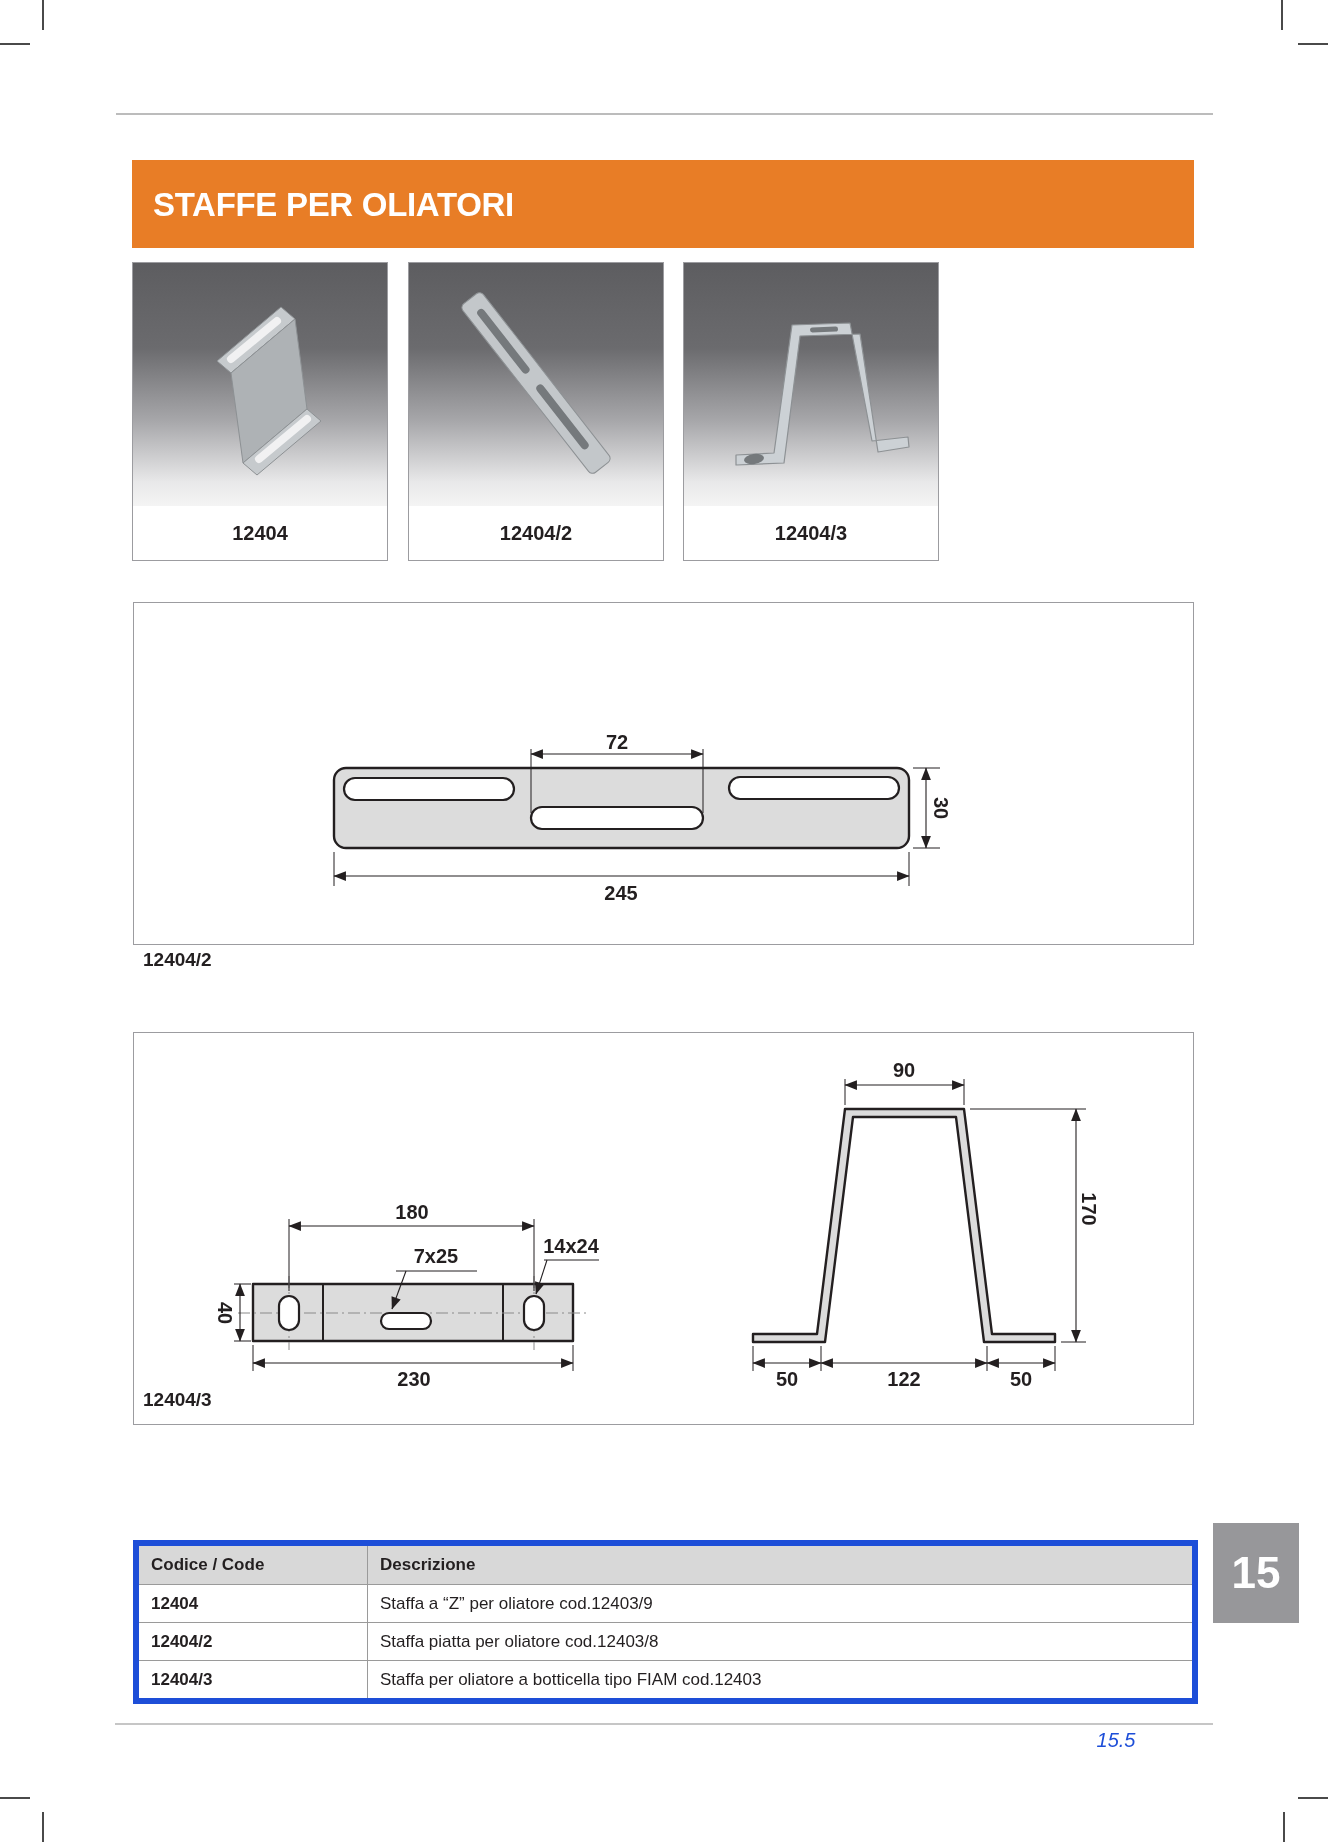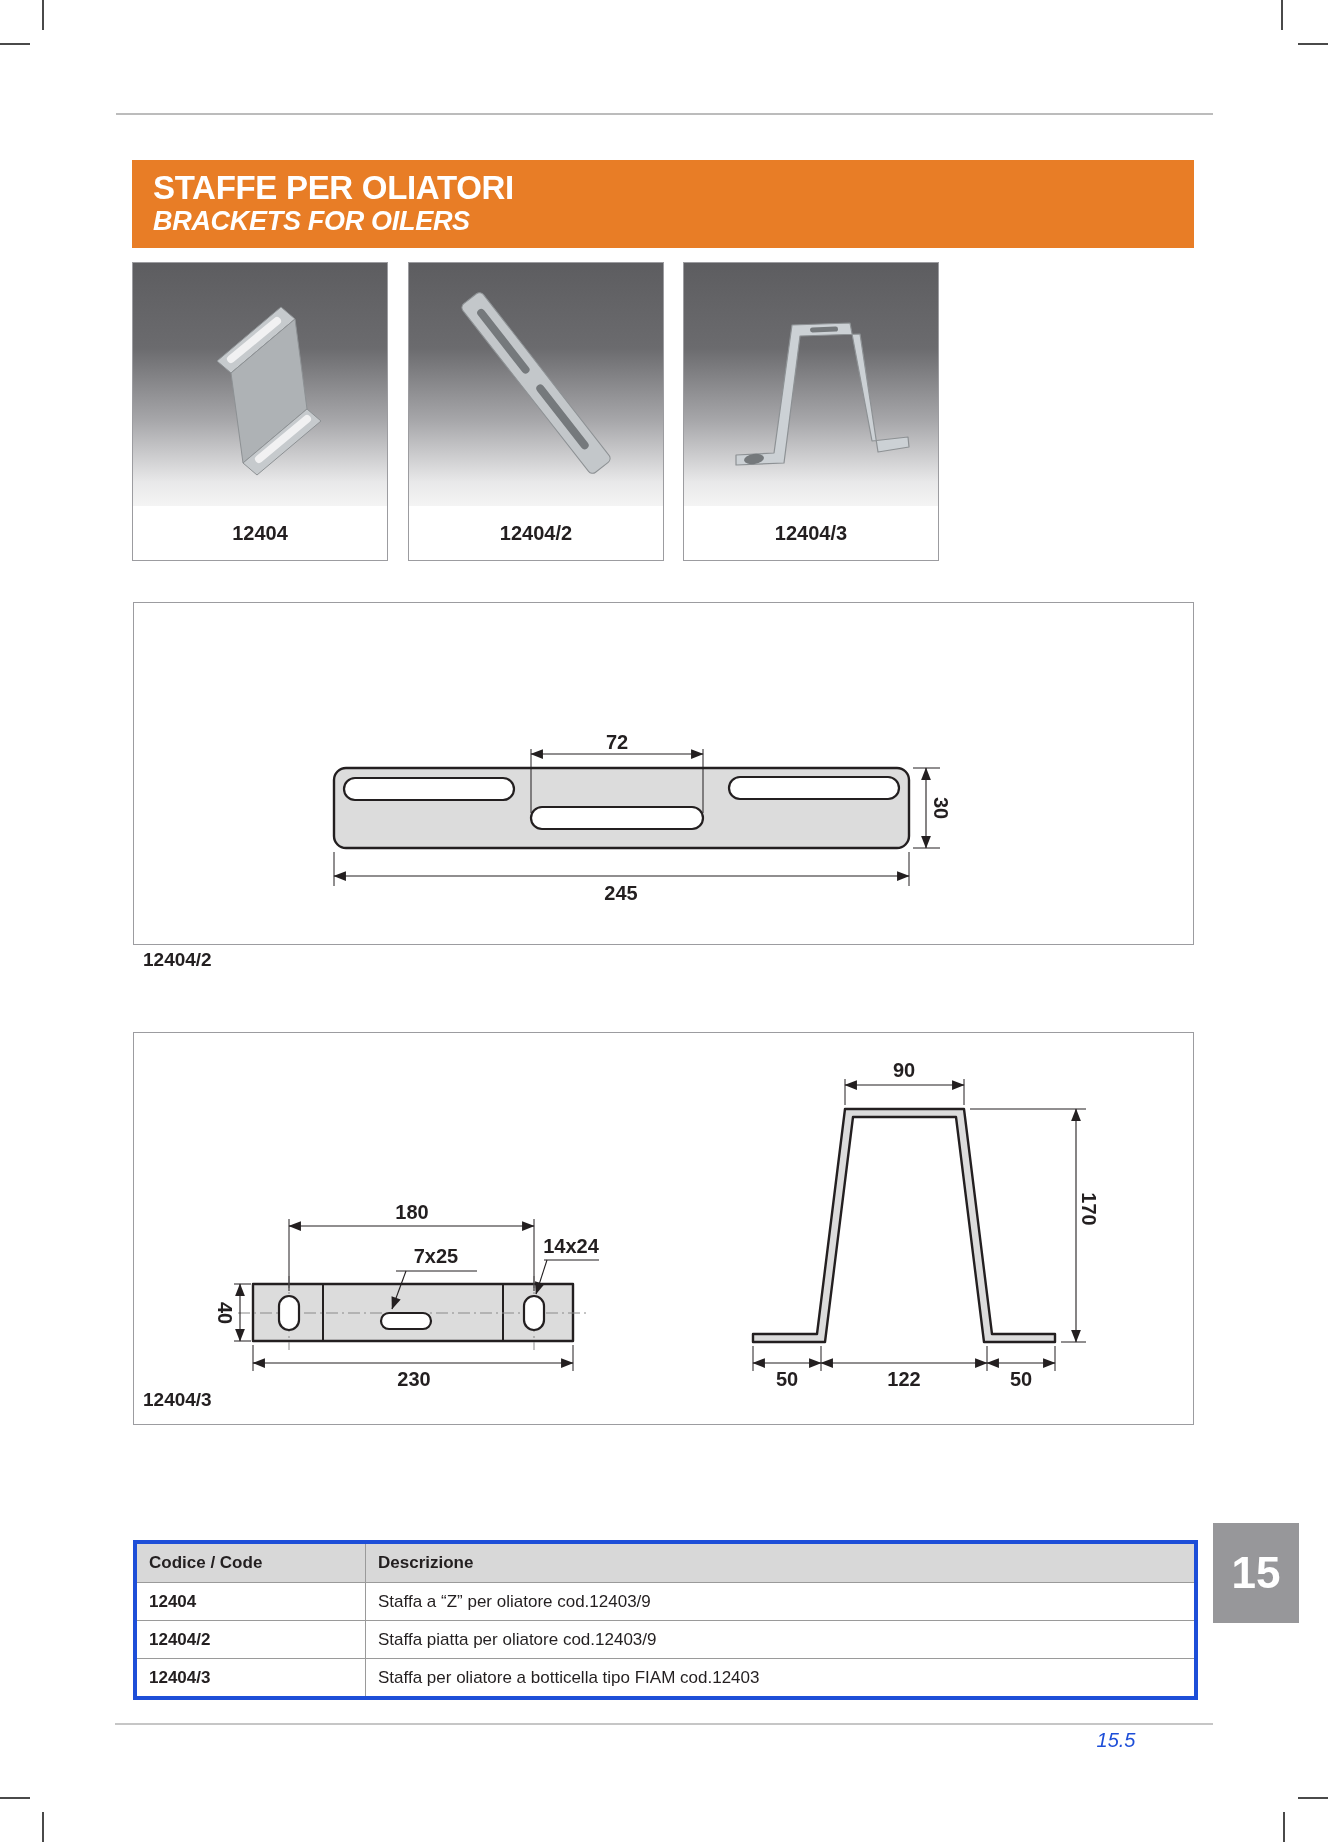--- a/index.html
+++ b/index.html
@@ -29,21 +29,21 @@
   .hole{fill:#ffffff;stroke:#231f20;stroke-width:2.2;}
   .bend{stroke:#231f20;stroke-width:2;fill:none;}
   .cline{stroke:#8a8a8a;stroke-width:1;fill:none;stroke-dasharray:12 4 2 4;}
   
   .spec-table{position:absolute;left:133px;top:1540px;width:1065px;border-collapse:collapse;table-layout:fixed;}
   .spec-table td,.spec-table th{border:1px solid #9a9a9a;padding:0 0 0 12px;text-align:left;
         font-size:17px;vertical-align:middle;}
   .spec-table th{background:#d8d8d8;height:38px;font-weight:bold;}
   .spec-table td{height:37px;background:#fff;}
   .spec-table .c-code{width:216px;font-weight:bold;}
-  .spec-table{border:4px solid #1d4ed8;}
+  .spec-table{border:6px solid #1d4ed8;}
   
   .tab15{position:absolute;left:1213px;top:1523px;width:86px;height:100px;background:#97979a;
          display:flex;align-items:center;justify-content:center;color:#fff;font-size:44px;font-weight:bold;}
   .footer-page{position:absolute;left:1016px;top:1729px;width:200px;text-align:center;
                font-size:20px;color:#1d4ed8;font-style:italic;}
 </style>
 </head>
 <body>
 
 <div class="page">
@@ -54,21 +54,20 @@
   <div class="crop" style="left:1298px;top:43px;width:30px;height:2px;"></div>
   <div class="crop" style="left:0;top:1797px;width:30px;height:2px;"></div>
   <div class="crop" style="left:42px;top:1812px;width:2px;height:30px;"></div>
   <div class="crop" style="left:1298px;top:1797px;width:30px;height:2px;"></div>
   <div class="crop" style="left:1283px;top:1812px;width:2px;height:30px;"></div>
 
   <div class="rule" style="left:116px;top:113px;width:1097px;"></div>
 
   <div class="banner" style="background:#e87d26;">
     <div class="t1">STAFFE PER OLIATORI</div>
-    <div class="t2">BRACKETS FOR OILERS</div>
   </div>
 
   <div class="photo-card" style="left:132px;">
     <div class="photo-img">
       <svg width="254" height="243" viewBox="0 0 254 243">
         <polygon points="84,98 148,44 162,56 98,110" fill="#c6cacd" stroke="#8d9194" stroke-width="1"></polygon>
         <polygon points="98,110 162,56 174,146 110,200" fill="#aeb2b5" stroke="#8d9194" stroke-width="1"></polygon>
         <polygon points="110,200 174,146 188,158 124,212" fill="#c6cacd" stroke="#8d9194" stroke-width="1"></polygon>
         <line x1="98" y1="96" x2="144" y2="58" stroke="#f1f1f2" stroke-width="8" stroke-linecap="round"></line>
         <line x1="126" y1="196" x2="174" y2="156" stroke="#f1f1f2" stroke-width="8" stroke-linecap="round"></line>
@@ -202,21 +201,21 @@
         <tr>
       <th class="c-code">Codice / Code</th>
       <th>Descrizione</th>
     </tr>
     <tr>
       <td class="c-code">12404</td>
       <td>Staffa a “Z” per oliatore cod.12403/9</td>
     </tr>
     <tr>
       <td class="c-code">12404/2</td>
-      <td>Staffa piatta per oliatore cod.12403/9</td>
+      <td>Staffa piatta per oliatore cod.12403/8</td>
     </tr>
     <tr>
       <td class="c-code">12404/3</td>
       <td>Staffa per oliatore a botticella tipo FIAM cod.12403</td>
     </tr>
   </tbody>
     </table>
 
   <div class="tab15">15</div>
 

